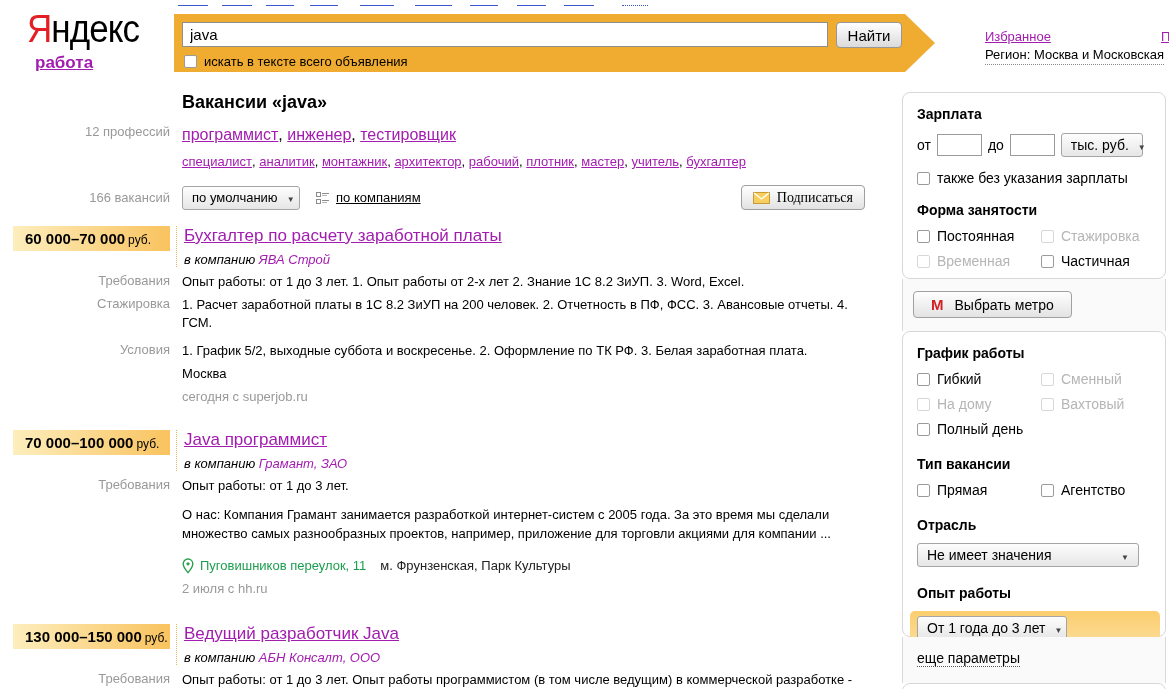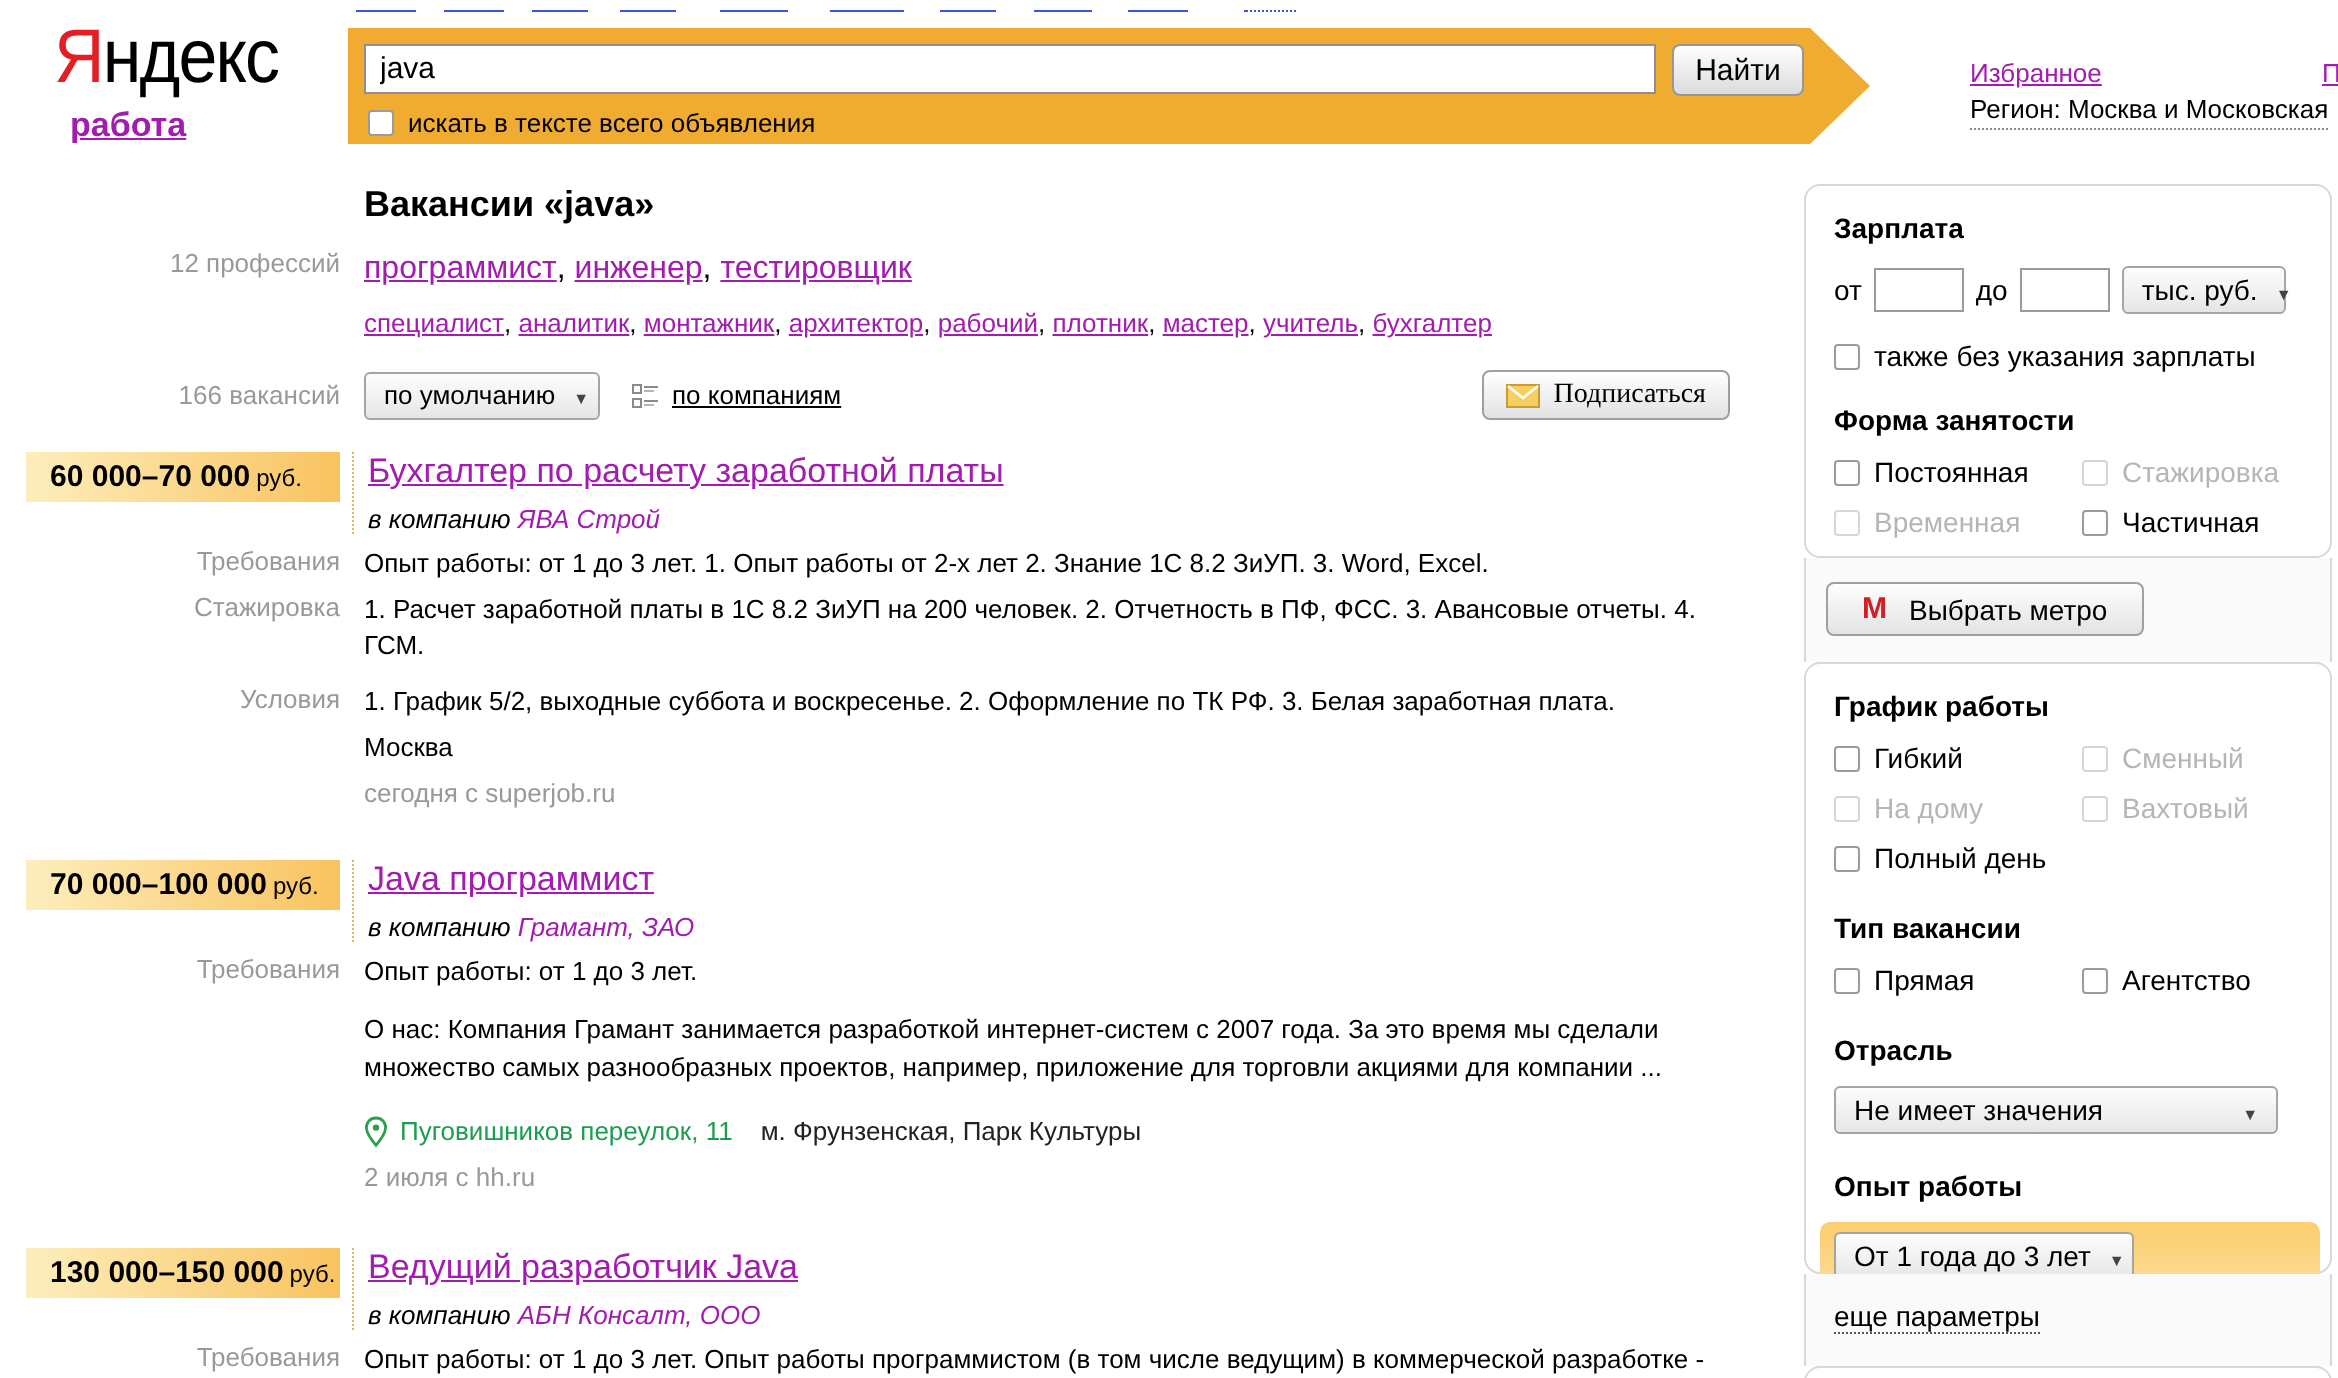--- a/index.html
+++ b/index.html
@@ -244,21 +244,21 @@
           <a>Грамант, ЗАО</a>
         </div>
       </div>
     </div>
     <div class="lrow">
         <div class="lab">Требования</div>
         <div class="lval">Опыт работы: от 1 до 3 лет.</div>
       </div>
     <div class="lrow" style="margin-top:11px">
         <div class="lab"></div>
-        <div class="lval">О нас: Компания Грамант занимается разработкой интернет-систем с 2007 года. За это время мы сделали множество самых разнообразных проектов, например, приложение для торговли акциями для компании ...</div>
+        <div class="lval">О нас: Компания Грамант занимается разработкой интернет-систем с 2005 года. За это время мы сделали множество самых разнообразных проектов, например, приложение для торговли акциями для компании ...</div>
       </div>
     <div class="lrow">
         <div class="lab"></div>
       <div class="lval addr-row">
         <svg class="icon-svg" width="12" height="16" viewBox="0 0 12 16">
           <path d="M6 1 C3.2 1 1.2 3.1 1.2 5.8 C1.2 9.3 6 14.6 6 14.6 C6 14.6 10.8 9.3 10.8 5.8 C10.8 3.1 8.8 1 6 1 Z" fill="none" stroke="#2aa04d" stroke-width="1.4"></path>
           <circle cx="6" cy="5.8" r="1.6" fill="#2aa04d"></circle>
         </svg>
         <a class="addr-link">Пуговишников переулок, 11</a>
         <span class="metro-txt">м. Фрунзенская, Парк Культуры</span>

